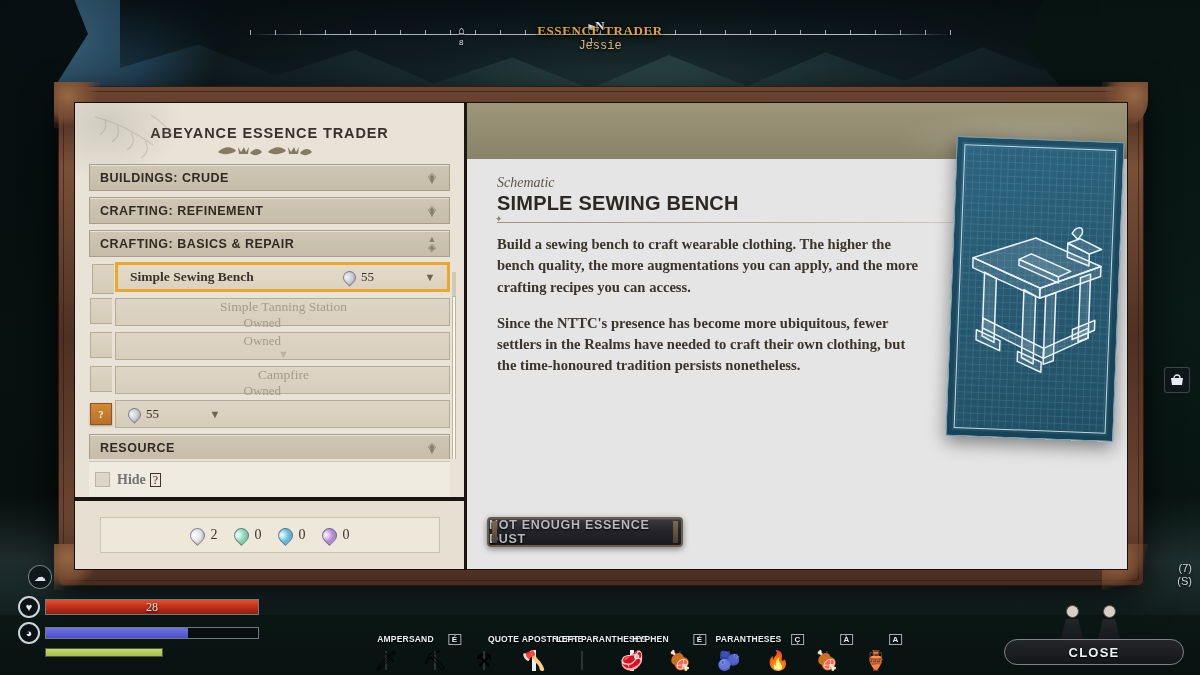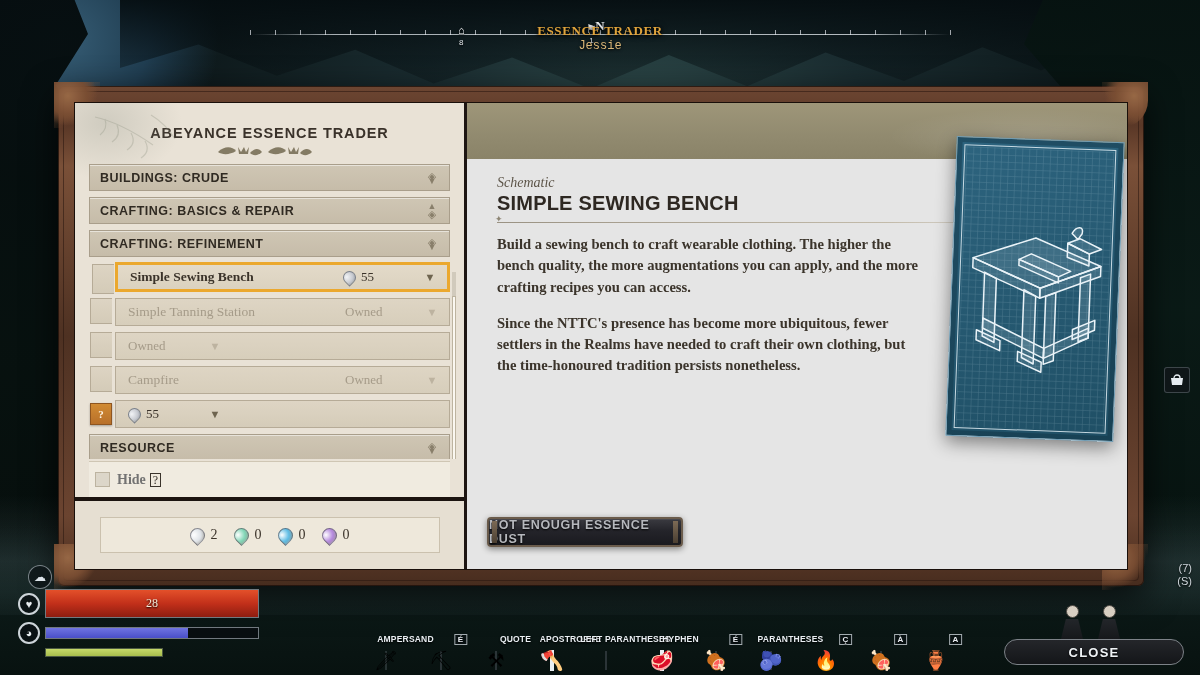--- a/index.html
+++ b/index.html
@@ -188,21 +188,21 @@
   .item-row .name {
     font-family: "Liberation Serif", serif; font-size: 13.5px; color: #3b332a;
     flex: 1 1 auto; font-weight: 600;
   }
   .item-row .cost {
     font-family: "Liberation Serif", serif; font-size: 13px; color: #3b332a;
     display: flex; align-items: center; gap: 5px; margin-right: 18px; min-width: 62px;
   }
   .item-row.owned .name,
   .item-row.owned .cost { color: #a59b89; font-weight: 500; }
-  .item-row.owned { background: linear-gradient(180deg, #ded5c4 0%, #d7cebb 100%); }
+  .item-row.owned { background: linear-gradient(180deg, #ded5c4 0%, #d7cebb 100%); flex-direction: column; }
   .item-row.owned .arrow { color: #bdb3a0; }
   .item-row.selected {
     border: 3px solid #eba82e; background: linear-gradient(180deg, #e3dac9 0%, #dbd2bf 100%);
     height: 30px; margin-top: -1px;
   }
   .row-stub {
     position: absolute; left: -26px; top: -1px; width: 22px; height: 100%;
     background: linear-gradient(180deg, #ddd4c3 0%, #d4cbb8 100%);
     border: 1px solid #b6ab97; border-right: none;
   }
@@ -351,40 +351,40 @@
   
   #vitals { position: absolute; left: 18px; bottom: 18px; width: 250px; }
   .vital-row { display: flex; align-items: center; margin-bottom: 4px; }
   .vital-icon {
     width: 22px; height: 22px; border-radius: 50%;
     border: 2px solid #cdd4d9; background: rgba(10,16,20,.8);
     display: flex; align-items: center; justify-content: center;
     color: #e8edf1; font-size: 11px; margin-right: 5px; flex: 0 0 auto;
   }
   .bar {
-    position: relative; height: 29px; width: 214px;
+    position: relative; height: 16px; width: 214px;
     border: 1px solid rgba(200,210,218,.55); background: rgba(8,12,16,.7);
     overflow: hidden;
   }
   .bar .fill { position: absolute; left: 0; top: 0; bottom: 0; }
   .bar .txt {
     position: absolute; inset: 0; display: flex; align-items: center; justify-content: center;
     font-family: "Liberation Serif", serif; font-size: 12px; color: #f2e9d8; text-shadow: 0 1px 2px #000;
   }
   #bar-hp .fill { background: linear-gradient(180deg, #e4502a 0%, #c2301a 50%, #8e1d10 100%); }
   #bar-st { height: 12px; }
   #bar-st .fill { background: linear-gradient(180deg, #6f74e0 0%, #4a4fc9 100%); }
   #bar-food {
     margin-left: 27px; width: 118px; height: 9px;
     border: 1px solid rgba(180,200,140,.4); background: rgba(8,12,16,.5);
   }
   #bar-food .fill { background: linear-gradient(180deg, #c6d96a 0%, #a8bd4c 100%); }
 
   #hotbar {
-    position: absolute; left: 385px; bottom: 5px; display: flex; gap: 14px; align-items: flex-end;
+    position: absolute; left: 385px; bottom: 5px; display: flex; gap: 8px; align-items: flex-end;
   }
   .slot { position: relative; width: 41px; }
   .slot .key {
     position: absolute; top: -18px; left: 50%; transform: translateX(-50%);
     font-family: "Liberation Sans", sans-serif; font-weight: 700; font-size: 8px;
     color: #e9eef2; border: 1px solid rgba(230,238,244,.7); padding: 0 3px;
     background: rgba(10,16,20,.5); text-shadow: 0 1px 2px #000; white-space: nowrap;
   }
   .slot .key.noborder { border: none; background: none; font-size: 8.5px; letter-spacing: .2px; }
   .slot .box {
@@ -520,26 +520,26 @@
         </svg>
       </div>
 
       <div id="list-scroll">
         <div id="rows-holder">
             <div class="cat-row">
               <span class="lbl">BUILDINGS: CRUDE</span>
               <span class="orn-arrow "></span>
             </div>
             <div class="cat-row">
+              <span class="lbl">CRAFTING: REFINEMENT</span>
+              <span class="orn-arrow "></span>
+            </div>
+            <div class="cat-row">
               <span class="lbl">CRAFTING: BASICS &amp; REPAIR</span>
               <span class="orn-arrow up"></span>
-            </div>
-            <div class="cat-row">
-              <span class="lbl">CRAFTING: REFINEMENT</span>
-              <span class="orn-arrow "></span>
             </div>
             <div class="item-row selected">
               <span class="row-stub"></span>
               <span class="name">Simple Sewing Bench</span>
               <span class="cost">
                 <span class="coin"></span>
                 <span>55</span>
               </span>
               <span class="arrow down"></span>
             </div>

